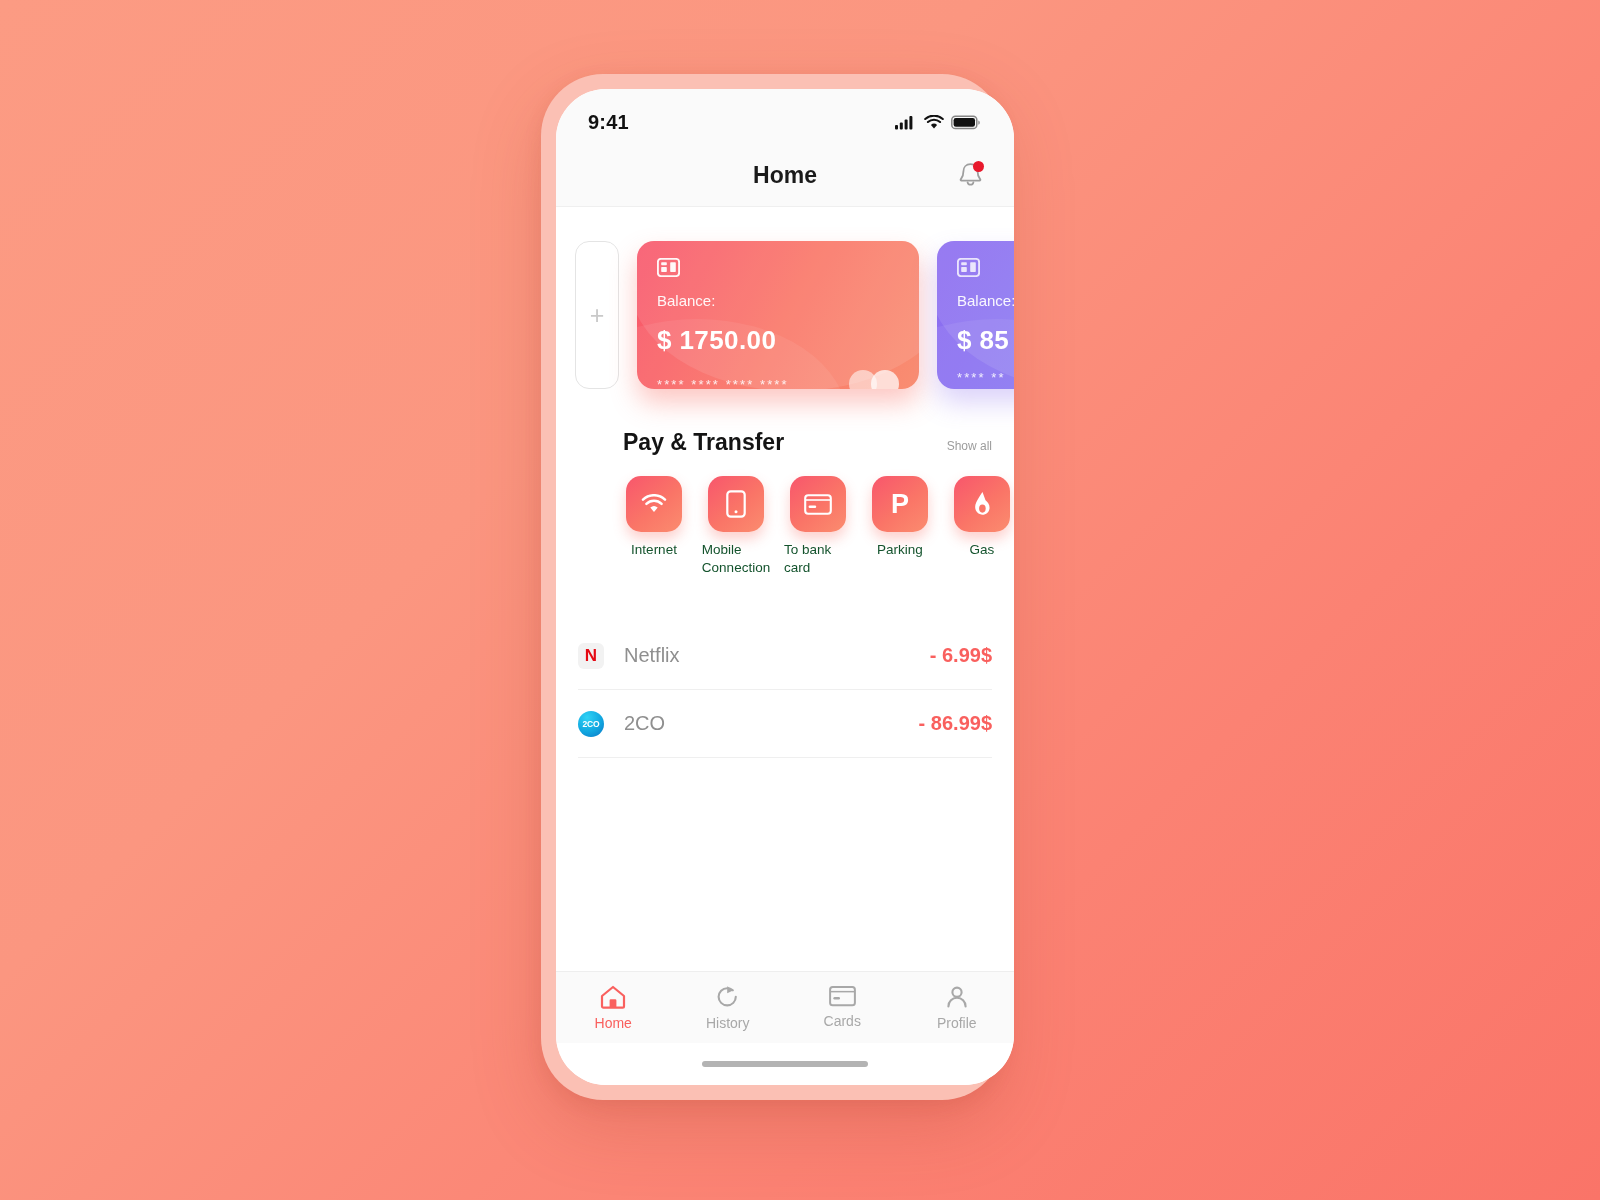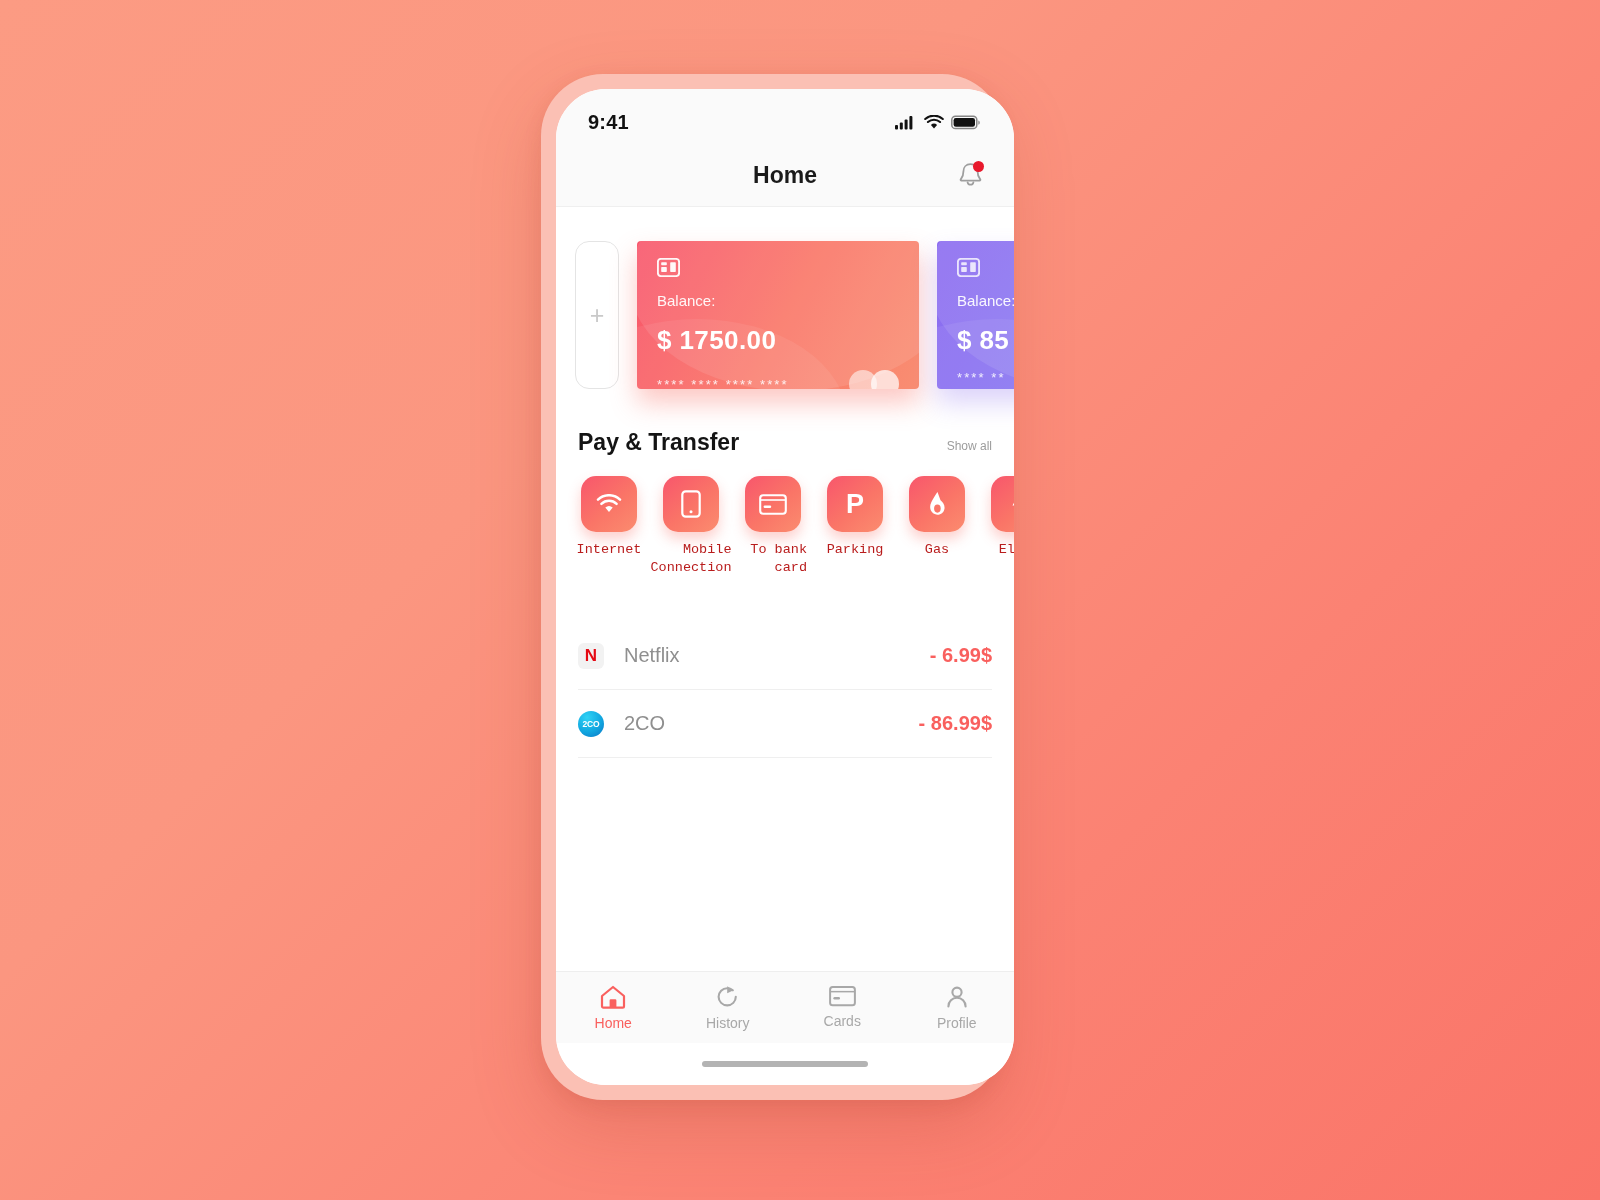--- a/index.html
+++ b/index.html
@@ -108,21 +108,21 @@
     align-items: center;
     justify-content: center;
     color: #C9C9C9;
     font-size: 25px;
     line-height: 1;
     cursor: pointer;
   }
   .bank-card {
     flex: 0 0 auto;
     width: 282px; height: 148px;
-    border-radius: 4px;
+    border-radius: 17px;
     position: relative;
     overflow: hidden;
     padding: 17px 20px 15px 20px;
     color: #FFF;
     cursor: pointer;
   }
   .bank-card.primary {
     background: linear-gradient(118deg, #F8556B 0%, #FA7566 52%, #F98E72 100%);
     box-shadow: 0 14px 26px rgba(249,110,100,0.38);
   }
@@ -221,23 +221,22 @@
     box-shadow: 0 7px 13px rgba(249,110,100,0.32);
     display: flex;
     align-items: center;
     justify-content: center;
     color: #FFF;
   }
   .service-label {
     margin-top: 9px;
     font-size: 13.5px;
     line-height: 1.3;
-    color: #b91c1c;
-    text-align: right;
-    font-family: Liberation Mono, monospace;
+    color: #14532d;
+    text-align: left;
   }
 
   
   .history-wrap { padding: 0 22px; }
   .history-title {
     font-size: 23px;
     font-weight: bold;
     color: #141414;
   }
   .history-row {
@@ -395,21 +394,21 @@
             <rect x="13.2" y="4.2" width="5.6" height="9.8" rx="0.7" fill="#FFF" opacity="0.8"></rect>
           </svg>
           <div class="card-balance-label">Balance:</div>
           <div class="card-balance-value">$ 85</div>
           <div class="card-bottom">
             <div class="card-number">**** **</div>
           </div>
         </div>
       </div>
 
-      <div style="margin-top:40px;">
+      <div style="margin-top:40px;margin-left:45px;">
         <div class="section-head">
           <div class="section-title">Pay &amp; Transfer</div>
           <div class="show-all">Show all</div>
         </div>
 
         <div class="services-row">
 
           <div class="service-item">
             <div class="service-tile">
               <svg width="26" height="20" viewBox="0 0 26 20">

